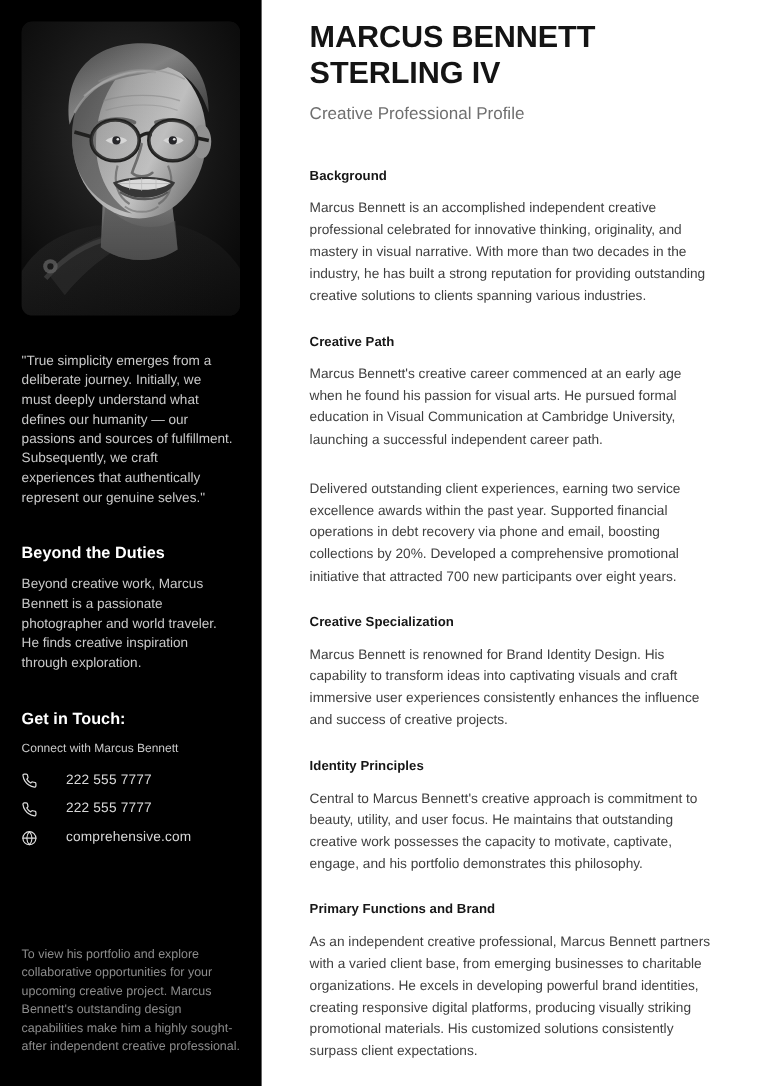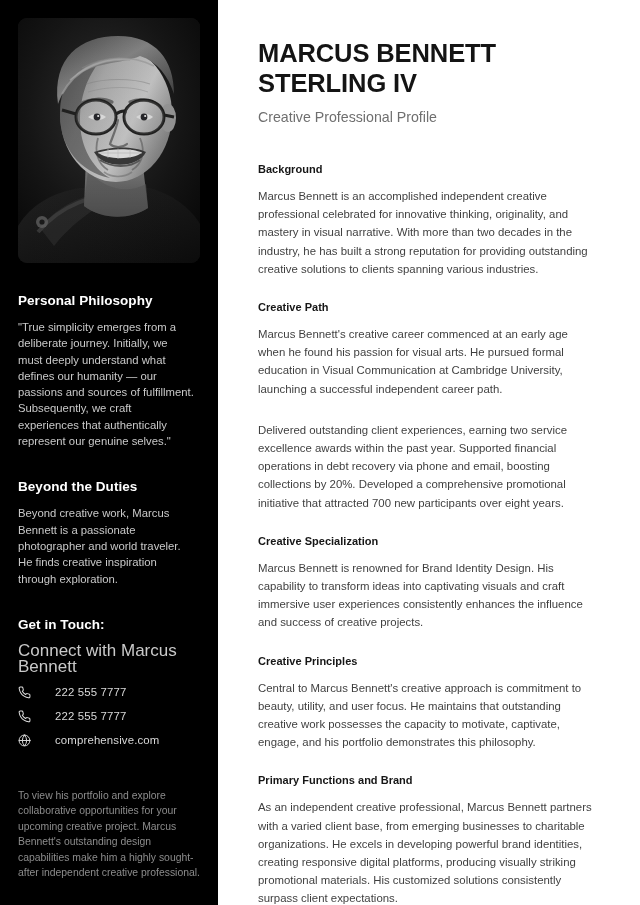--- a/index.html
+++ b/index.html
@@ -50,21 +50,21 @@
     margin-bottom: 11px;
   }
   .side-p {
     color: #c9c9c9;
     font-size: 11.3px;
     line-height: 16.3px;
     font-weight: normal;
   }
   .contact-sub {
     color: #c9c9c9;
-    font-size: 17px;
+    font-size: 10px;
     line-height: 16px;
     margin-bottom: 11px;
   }
   .contact-row {
     display: flex;
     align-items: center;
     gap: 24px;
     margin-bottom: 11px;
   }
   .contact-row .ico {
@@ -90,21 +90,21 @@
     color: #8c8c8c;
     font-size: 10.4px;
     line-height: 15.4px;
   }
 
   
   .main {
     flex: 1;
     height: 811px;
     background: #ffffff;
-    padding: 38px 44px 0 40px;
+    padding: 16px 44px 0 40px;
   }
   .name-title {
     color: #141414;
     font-size: 25.5px;
     font-weight: bold;
     line-height: 30px;
     letter-spacing: -0.1px;
   }
   .role-sub {
     color: #6f6f6f;
@@ -223,21 +223,20 @@
         <path d="M90 131 L90 140 M100 130.5 L100 141 M112 131 L112 140" stroke="#cfcfcf" stroke-width="0.6"></path>
         <path d="M82 142 C94 150 112 150 122 142" stroke="#5e5e5e" stroke-width="1.8" fill="none"></path>
 
         <path d="M86 154 C94 160 106 160 114 154" stroke="#7a7a7a" stroke-width="1.6" fill="none" opacity="0.6"></path>
 
         <rect width="182" height="245" fill="url(#bgv)" opacity="0.12"></rect>
       </svg>
     </div>
 
     <div class="side-block first">
-      <div class="side-h">Personal Philosophy</div>
       <div class="side-p">"True simplicity emerges from a deliberate journey. Initially, we must deeply understand what defines our humanity — our passions and sources of fulfillment. Subsequently, we craft experiences that authentically represent our genuine selves."</div>
     </div>
 
     <div class="side-block" style="margin-top:30px">
       <div class="side-h">Beyond the Duties</div>
       <div class="side-p">Beyond creative work, Marcus Bennett is a passionate photographer and world traveler. He finds creative inspiration through exploration.</div>
     </div>
 
     <div class="side-block" style="margin-top:30px">
       <div class="side-h">Get in Touch:</div>
@@ -294,21 +293,21 @@
     <section class="section">
       <p class="sec-p">Delivered outstanding client experiences, earning two service excellence awards within the past year. Supported financial operations in debt recovery via phone and email, boosting collections by 20%. Developed a comprehensive promotional initiative that attracted 700 new participants over eight years.</p>
     </section>
 
     <section class="section">
       <h2 class="sec-h">Creative Specialization</h2>
       <p class="sec-p">Marcus Bennett is renowned for Brand Identity Design. His capability to transform ideas into captivating visuals and craft immersive user experiences consistently enhances the influence and success of creative projects.</p>
     </section>
 
     <section class="section">
-      <h2 class="sec-h">Creative Principles</h2>
+      <h2 class="sec-h">Identity Principles</h2>
       <p class="sec-p">Central to Marcus Bennett's creative approach is commitment to beauty, utility, and user focus. He maintains that outstanding creative work possesses the capacity to motivate, captivate, engage, and his portfolio demonstrates this philosophy.</p>
     </section>
 
     <section class="section">
       <h2 class="sec-h">Primary Functions and Brand</h2>
       <p class="sec-p">As an independent creative professional, Marcus Bennett partners with a varied client base, from emerging businesses to charitable organizations. He excels in developing powerful brand identities, creating responsive digital platforms, producing visually striking promotional materials. His customized solutions consistently surpass client expectations.</p>
     </section>
 
   </main>
 </div>

